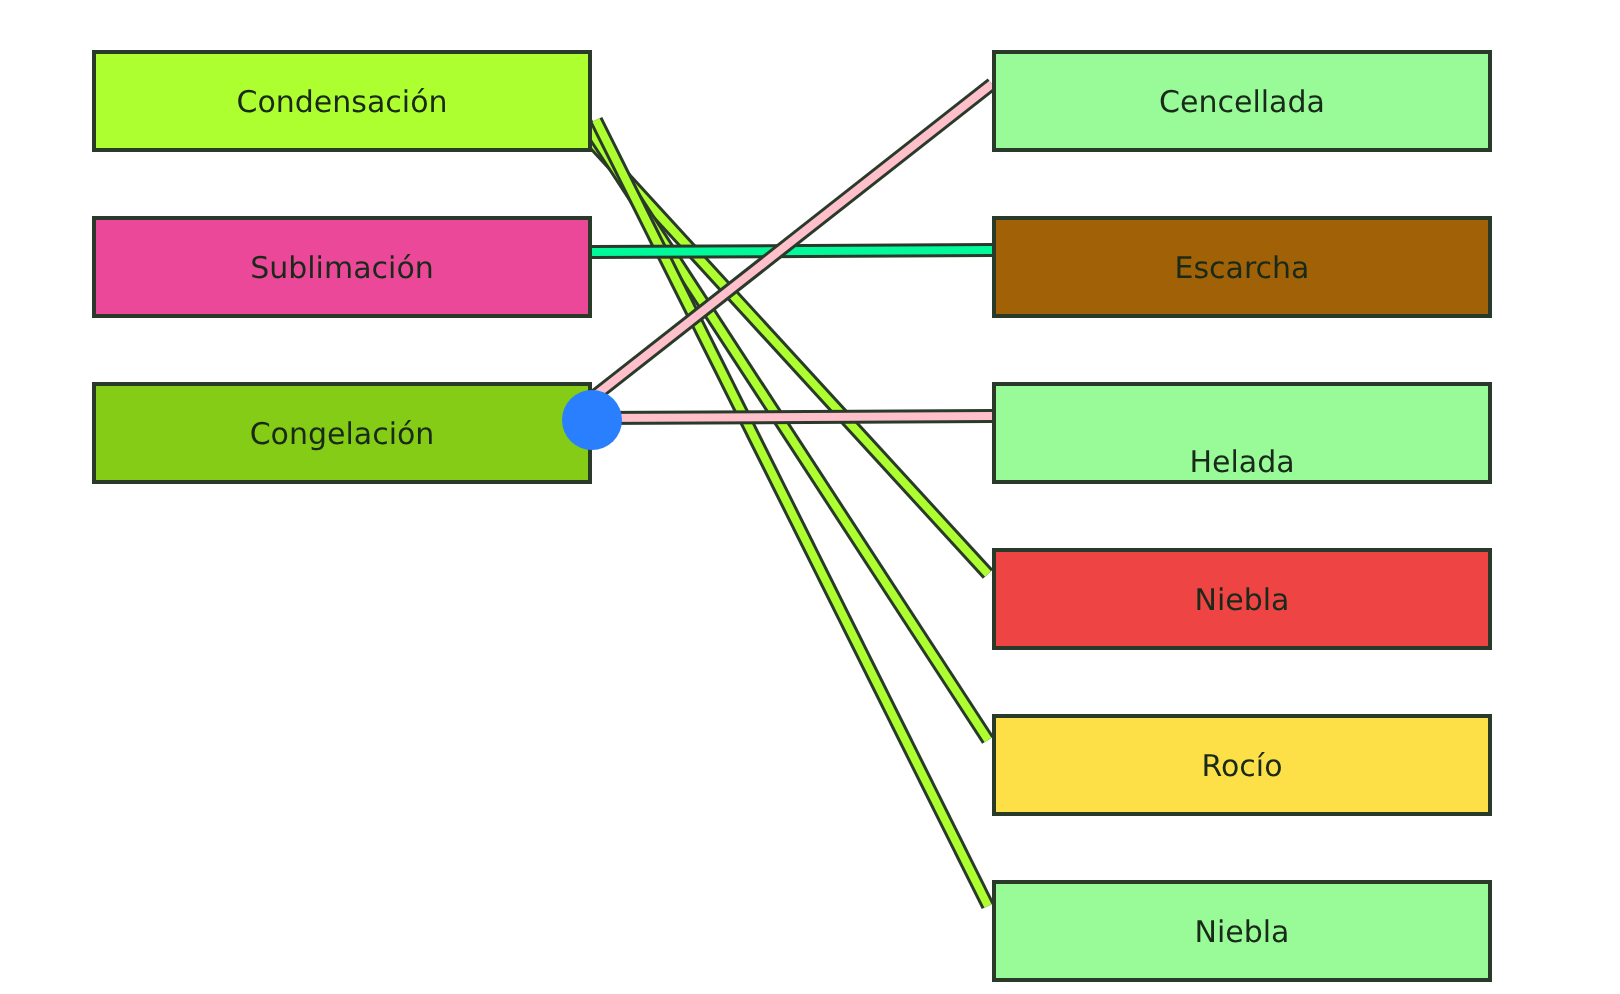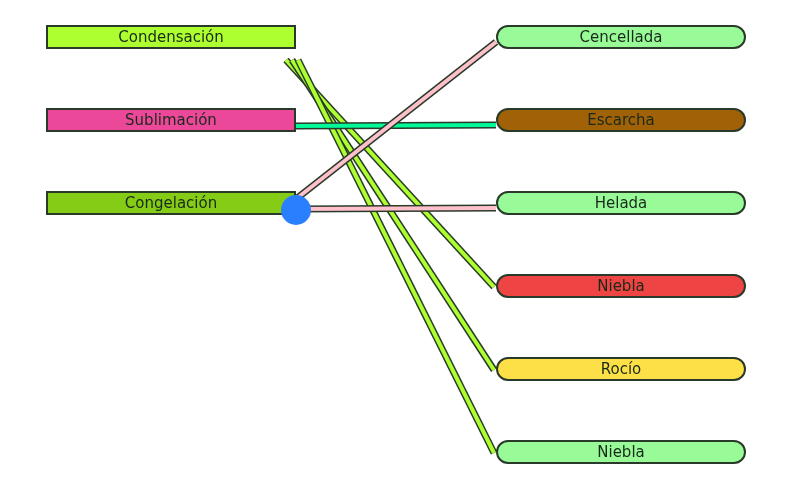--- a/index.html
+++ b/index.html
@@ -1,24 +1,24 @@
 <!DOCTYPE html>
 <html><head>
 <meta charset="utf-8">
 <style>
   html, body { margin: 0; padding: 0; background: #ffffff; }
   body { width: 810px; height: 497px; position: relative; overflow: hidden; font-family: "DejaVu Sans", sans-serif; }
   #wires { position: absolute; left: 0; top: 0; width: 810px; height: 497px; }
   .box {
-    position: absolute; box-sizing: border-box; width: 250px; height: 24px;
+    position: absolute; box-sizing: border-box; width: 250px; height: 51px;
     border: 2px solid #2a3a2a; display: flex; align-items: center; justify-content: center;
     font-size: 15px; color: #1a2a1a; cursor: pointer;
   }
   .left { left: 46px; }
-  .right { left: 496px; background: #98fb98; border-radius: 18px; }
+  .right { left: 496px; background: #98fb98; }
   .dot { position: absolute; width: 30px; height: 30px; border-radius: 50%; background: #2a7fff; left: 281px; top: 195px; cursor: grab; }
 </style>
 </head>
 <body>
 
 <svg id="wires">
     <line x1="286" y1="60" x2="494" y2="287" stroke="#2a3a2a" stroke-width="7"></line>
     <line x1="286" y1="60" x2="494" y2="287" stroke="#adff2f" stroke-width="4"></line>
     <line x1="292" y1="60" x2="494" y2="370" stroke="#2a3a2a" stroke-width="7"></line>
     <line x1="292" y1="60" x2="494" y2="370" stroke="#adff2f" stroke-width="4"></line>
@@ -41,21 +41,21 @@
 <div class="box left" style="top: 191px; background: #84cc16;">
     <span>Congelación</span>
   </div>
 
 <div class="box right" style="top: 25px; background: rgb(152, 251, 152);">
     <span>Cencellada</span>
   </div>
 <div class="box right" style="top: 108px; background: #a16207;">
     <span>Escarcha</span>
   </div>
-<div class="box right" style="top: 191px; background: rgb(152, 251, 152);">
+<div class="box right" style="top: 191px; background: rgb(152, 251, 152); align-items: flex-end;">
     <span>Helada</span>
   </div>
 <div class="box right" style="top: 274px; background: #ef4444;">
     <span>Niebla</span>
   </div>
 <div class="box right" style="top: 357px; background: #fde047;">
     <span>Rocío</span>
   </div>
 <div class="box right" style="top: 440px; background: rgb(152, 251, 152);">
     <span>Niebla</span>

